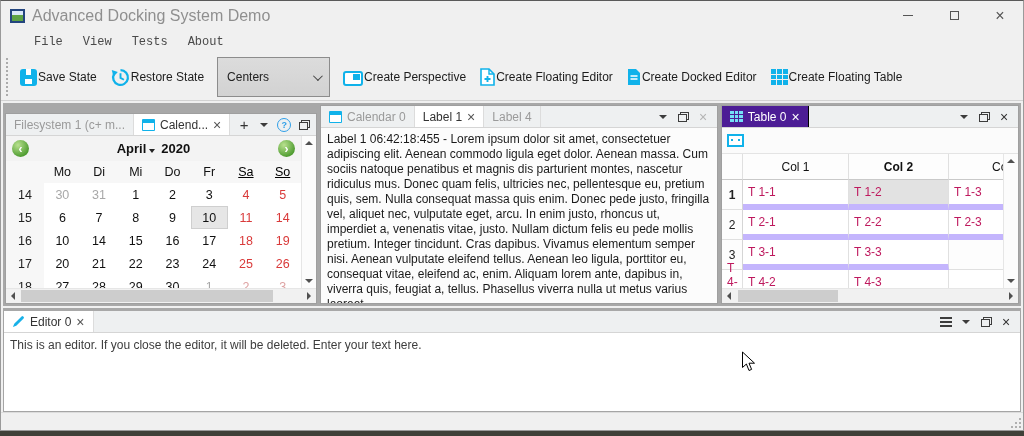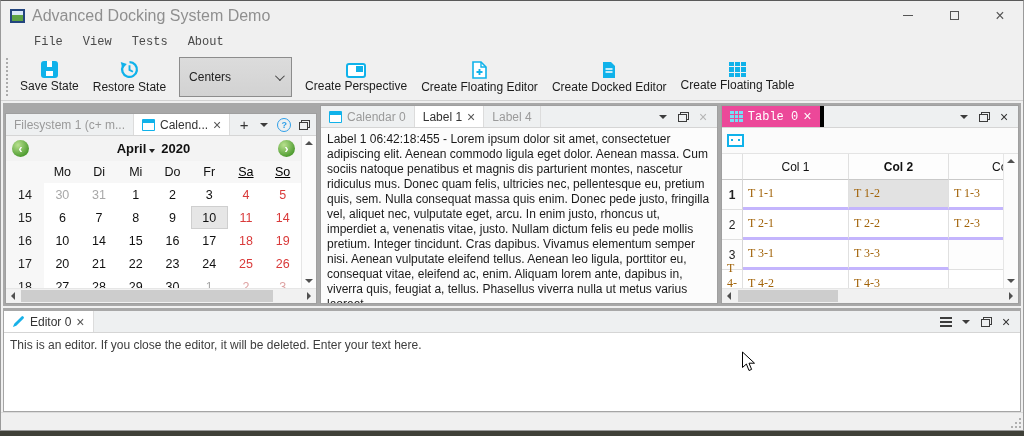--- a/index.html
+++ b/index.html
@@ -18,21 +18,21 @@
   .glyph-max { width:9px; height:9px; border:1px solid #555; display:block; }
   .glyph-close { font-size:16px; color:#555; line-height:1; }
 
   
   .menu-bar { height:24px; display:flex; align-items:center; padding-left:24px; gap:2px;font-family:Liberation Mono, monospace; }
   .menu-item { padding:3px 9px; color:#4a4a4a; }
 
   
   .toolbar { height:47px; display:flex; align-items:stretch; border-bottom:1px solid #d2d2d2; padding-left:3px; }
   .tb-handle { width:5px; margin:4px 2px; border-left:2px dotted #ababab; }
-  .tb-btn { display:flex; flex-direction:column; align-items:center; justify-content:center; gap:1px; padding:2px 7px; color:#1c1c1c; }
+  .tb-btn { display:flex; flex-direction:row; align-items:center; justify-content:center; gap:1px; padding:2px 7px; color:#1c1c1c; }
   .tb-btn .lbl { font-size:12px; white-space:nowrap; }
   .combo { width:113px; height:40px; margin:3px 6px 3px 6px; background:linear-gradient(#dcdcdc,#d2d2d2); border:1px solid #8c8c8c; display:flex; align-items:center; padding:0 9px; }
   .combo .chev { width:7px; height:7px; border-right:1.6px solid #444; border-bottom:1.6px solid #444; transform:rotate(45deg) translateY(-2px); margin-left:auto; }
 
   
   .icon-save { width:17px; height:17px; background:#10b2ea; border-radius:3px; position:relative; }
   .icon-save::before { content:""; position:absolute; top:0; left:6px; width:5px; height:6px; background:#fff; }
   .icon-save::after { content:""; position:absolute; bottom:2px; left:5px; width:7px; height:5px; background:#fff; }
   .icon-persp { width:20px; height:15px; border:2px solid #10b2ea; border-radius:3px; background:#fff; position:relative; margin-top:2px; }
   .icon-persp::after { content:""; position:absolute; top:1px; right:1px; width:7px; height:6px; background:#10b2ea; }
@@ -44,21 +44,21 @@
   
   .dock-region { height:203px; margin:2px 2px 0 2px; background:#a8a8a8; padding:2px; display:flex; gap:3px; }
   .panel { background:#fbfbfb; border:1px solid #9f9f9f; display:flex; flex-direction:column; overflow:hidden; }
   .panel-left  { width:312px;margin-top:8px; }
   .panel-center{ flex:1; }
   .panel-right { width:298px; }
 
   .tabbar { height:22px; display:flex; align-items:stretch; background:#eef0f1; border-bottom:1px solid #d5d5d5; flex:none; }
   .tab { display:flex; align-items:center; gap:5px; padding:0 8px; color:#9a9a9a; border-right:1px solid #dcdcdc; white-space:nowrap; }
   .tab.active { background:#ffffff; color:#333; }
-  .tab.active-blue { background:#ec4899; color:#fff; border-right:4px solid #000000;font-family:Liberation Mono, monospace; }
+  .tab.active-blue { background:#4c1d95; color:#fff; border-right:1px solid #000000; }
   .tab .x { font-size:14px; line-height:1; color:#555; }
   .tab.active-blue .x { color:#fff; }
   .tabbar-btns { margin-left:auto; display:flex; align-items:center; gap:6px; padding:0 7px; }
   .tbtn { display:flex; align-items:center; justify-content:center; min-width:14px; height:16px; color:#333; }
   .plus { font-size:15px; color:#333; line-height:1; }
   .arr-down { width:0; height:0; border-left:4px solid transparent; border-right:4px solid transparent; border-top:4px solid #3c3c3c; }
   .float-ic { position:relative; width:11px; height:10px; }
   .float-ic::before { content:""; position:absolute; top:0; right:0; width:7px; height:6px; border:1px solid #3c3c3c; }
   .float-ic::after { content:""; position:absolute; bottom:0; left:0; width:7px; height:6px; border:1px solid #3c3c3c; background:#eef0f1; }
   .xbtn { font-size:14px; color:#333; line-height:1; }
@@ -103,21 +103,21 @@
   
   .table-toolbar { height:26px; display:flex; align-items:center; padding:0 5px; background:#fbfbfb; border-bottom:1px solid #e4e4e4; flex:none; }
   .selbox-ic { width:17px; height:13px; border:2px solid #10b2ea; background:#fff; position:relative; }
   .selbox-ic::before { content:""; position:absolute; left:2px; top:3px; width:2px; height:2px; background:#10b2ea; box-shadow:7px 0 0 #10b2ea; }
   .table-wrap { position:relative; flex:1; background:#fff; }
   .table-view { position:absolute; left:0; top:0; right:15px; bottom:15px; overflow:hidden; }
   .tbl { display:grid; grid-template-columns:21px 106px 100px 115px; }
   .t-h { height:26px; display:flex; align-items:center; justify-content:center; background:#fdfdfd; border-right:1px solid #e0e0e0; border-bottom:1px solid #c9c9c9; font-size:12px; color:#111; }
   .t-h.bold, .t-rh.bold { font-weight:bold; }
   .t-rh { height:30px; display:flex; align-items:center; justify-content:center; background:#fdfdfd; border-right:1px solid #d5d5d5; border-bottom:1px solid #e0e0e0; }
-  .t-c { height:30px; display:flex; align-items:center; padding-left:5px; border-right:1px solid #e0e0e0; border-bottom:3px solid #c4b5fd; color:#a16207;font-family:Liberation Serif, serif; }
+  .t-c { height:30px; display:flex; align-items:center; padding-left:5px; border-right:1px solid #e0e0e0; border-bottom:6px solid #c4b5fd; color:#be185d; }
   .t-c.selected { background:#e2e2e2; }
 
   
   .hsplit { height:3px; background:#a8a8a8; margin:2px 2px 0 2px; }
   .editor-panel { height:103px; margin:0 2px; background:#fff; border:1px solid #a5a5a5; border-top:none; display:flex; flex-direction:column; }
   .editor-text { padding:5px 6px; color:#3d3d3d; }
 
   
   .status-bar { height:18px; margin-top:auto; background:#f0f0f0; border-top:1px solid #dcdcdc; position:relative; }
   .grip { position:absolute; right:2px; bottom:2px; width:10px; height:10px; }

